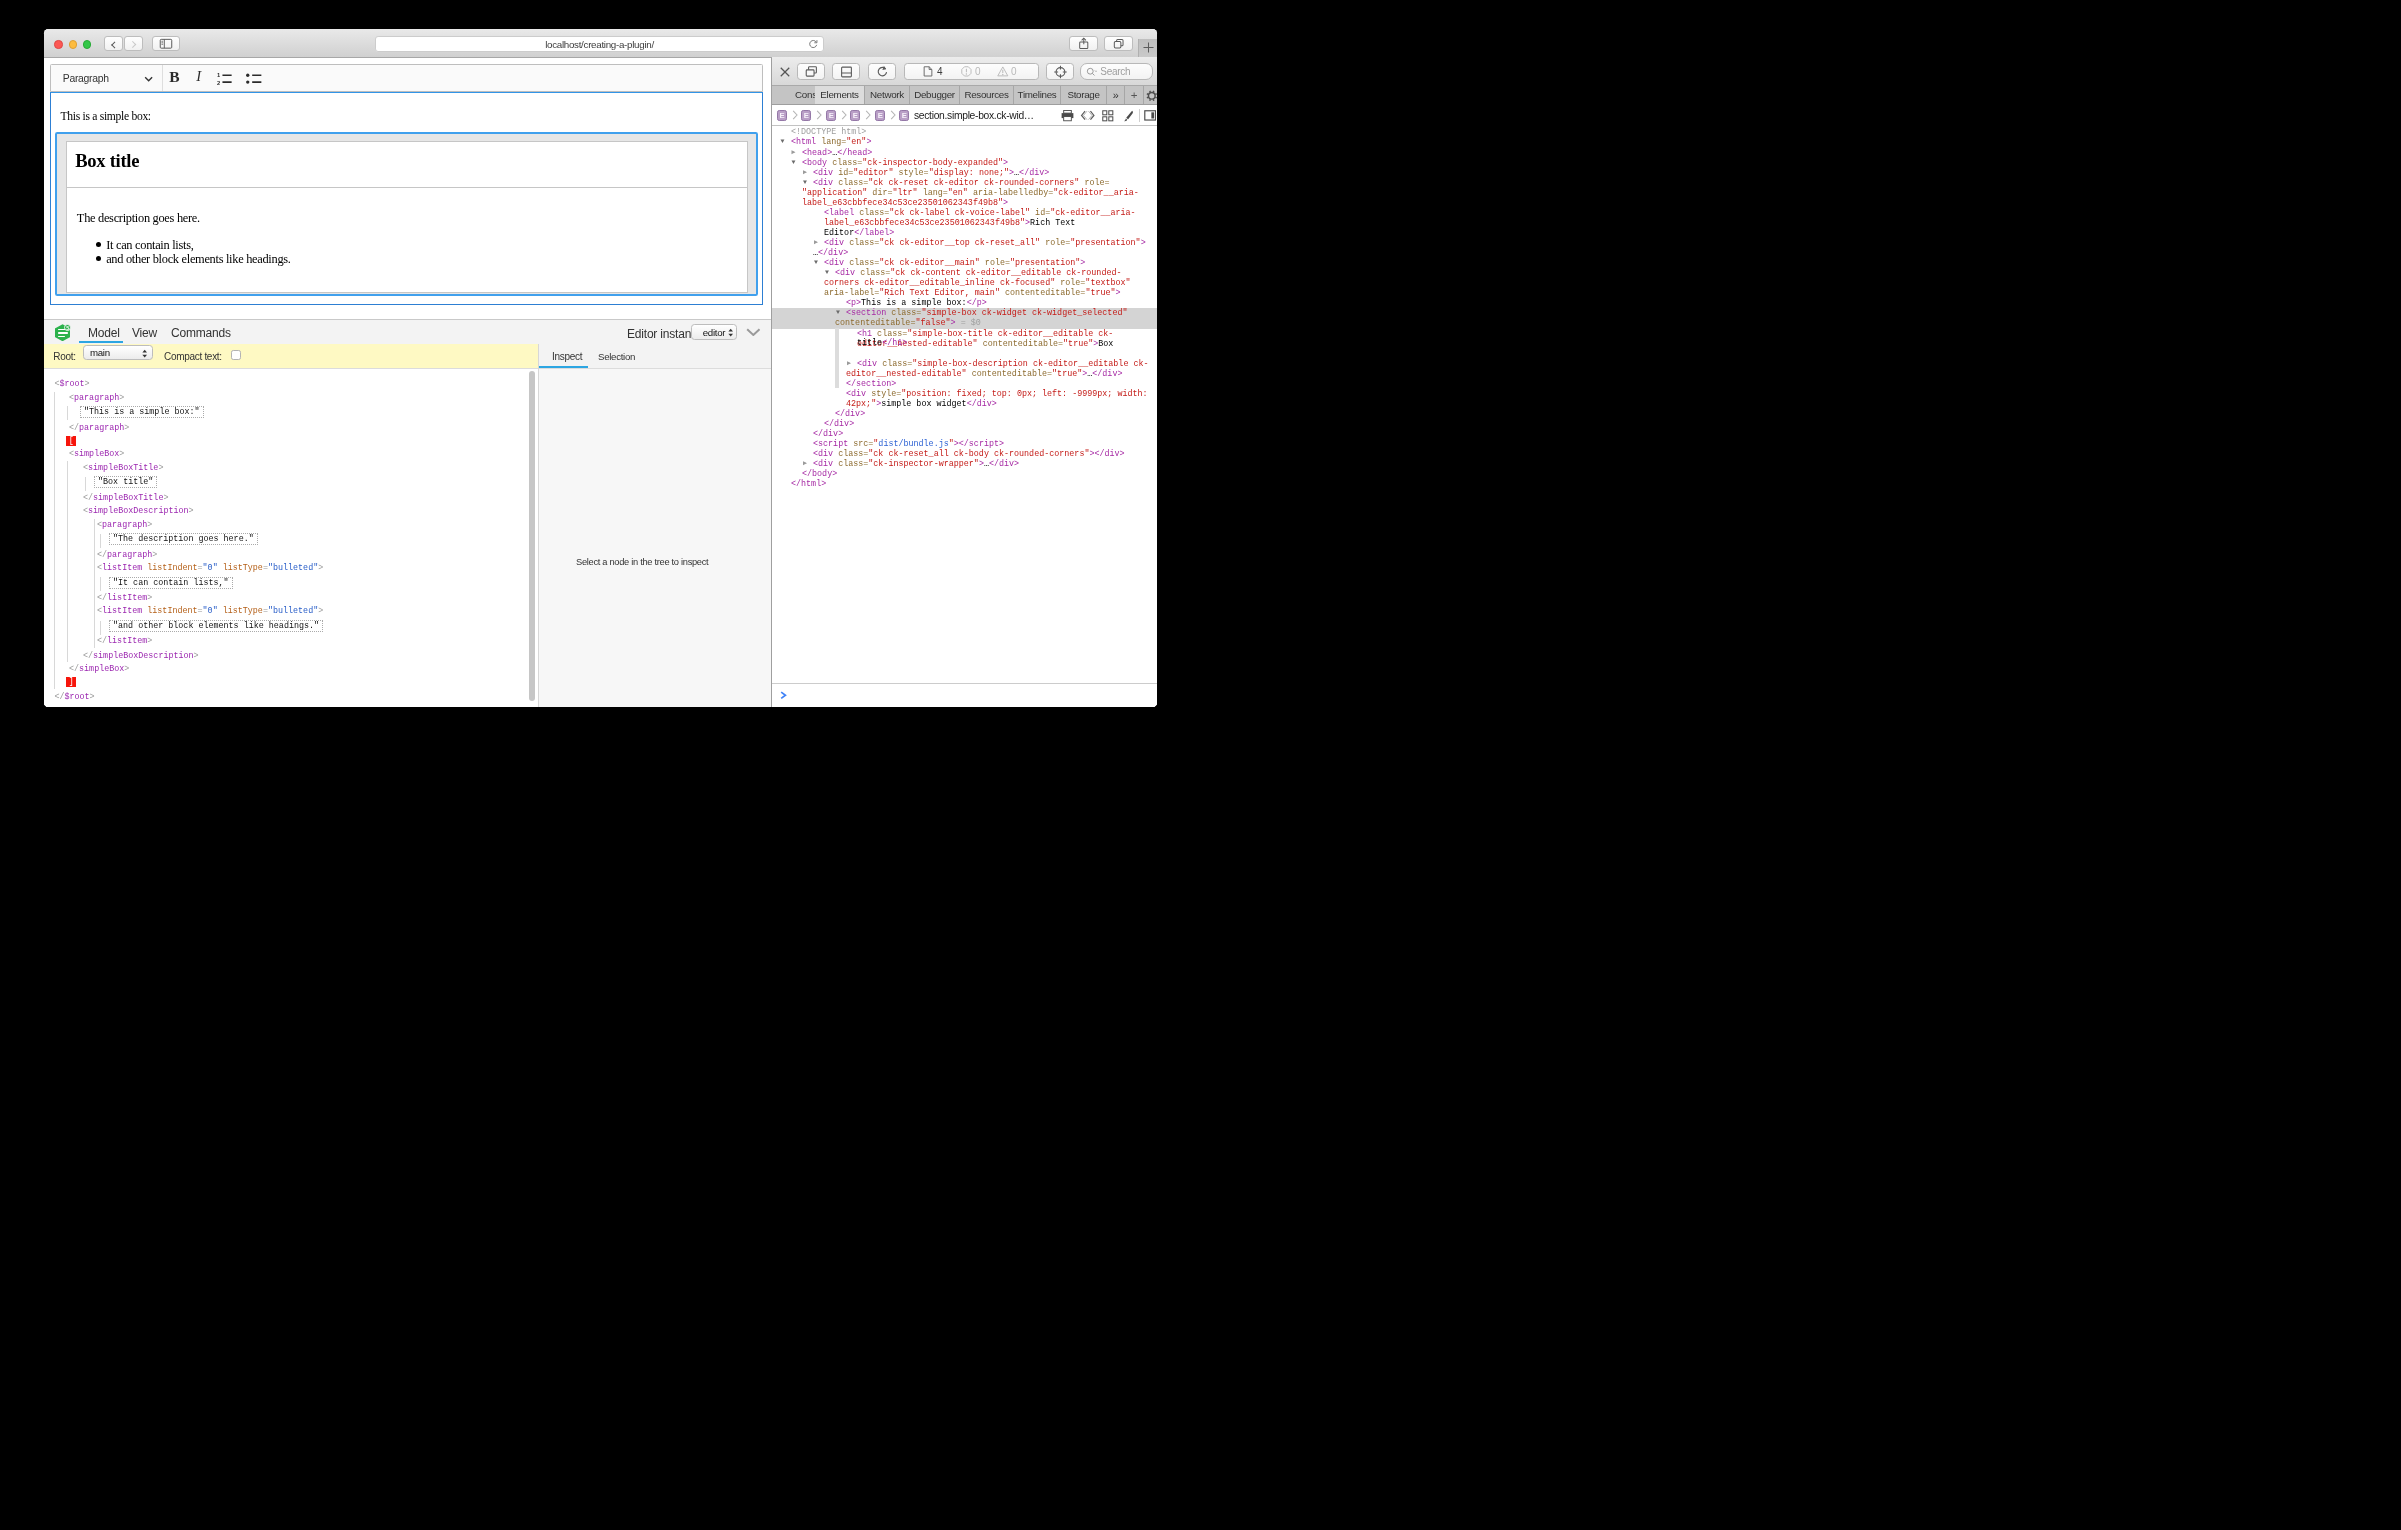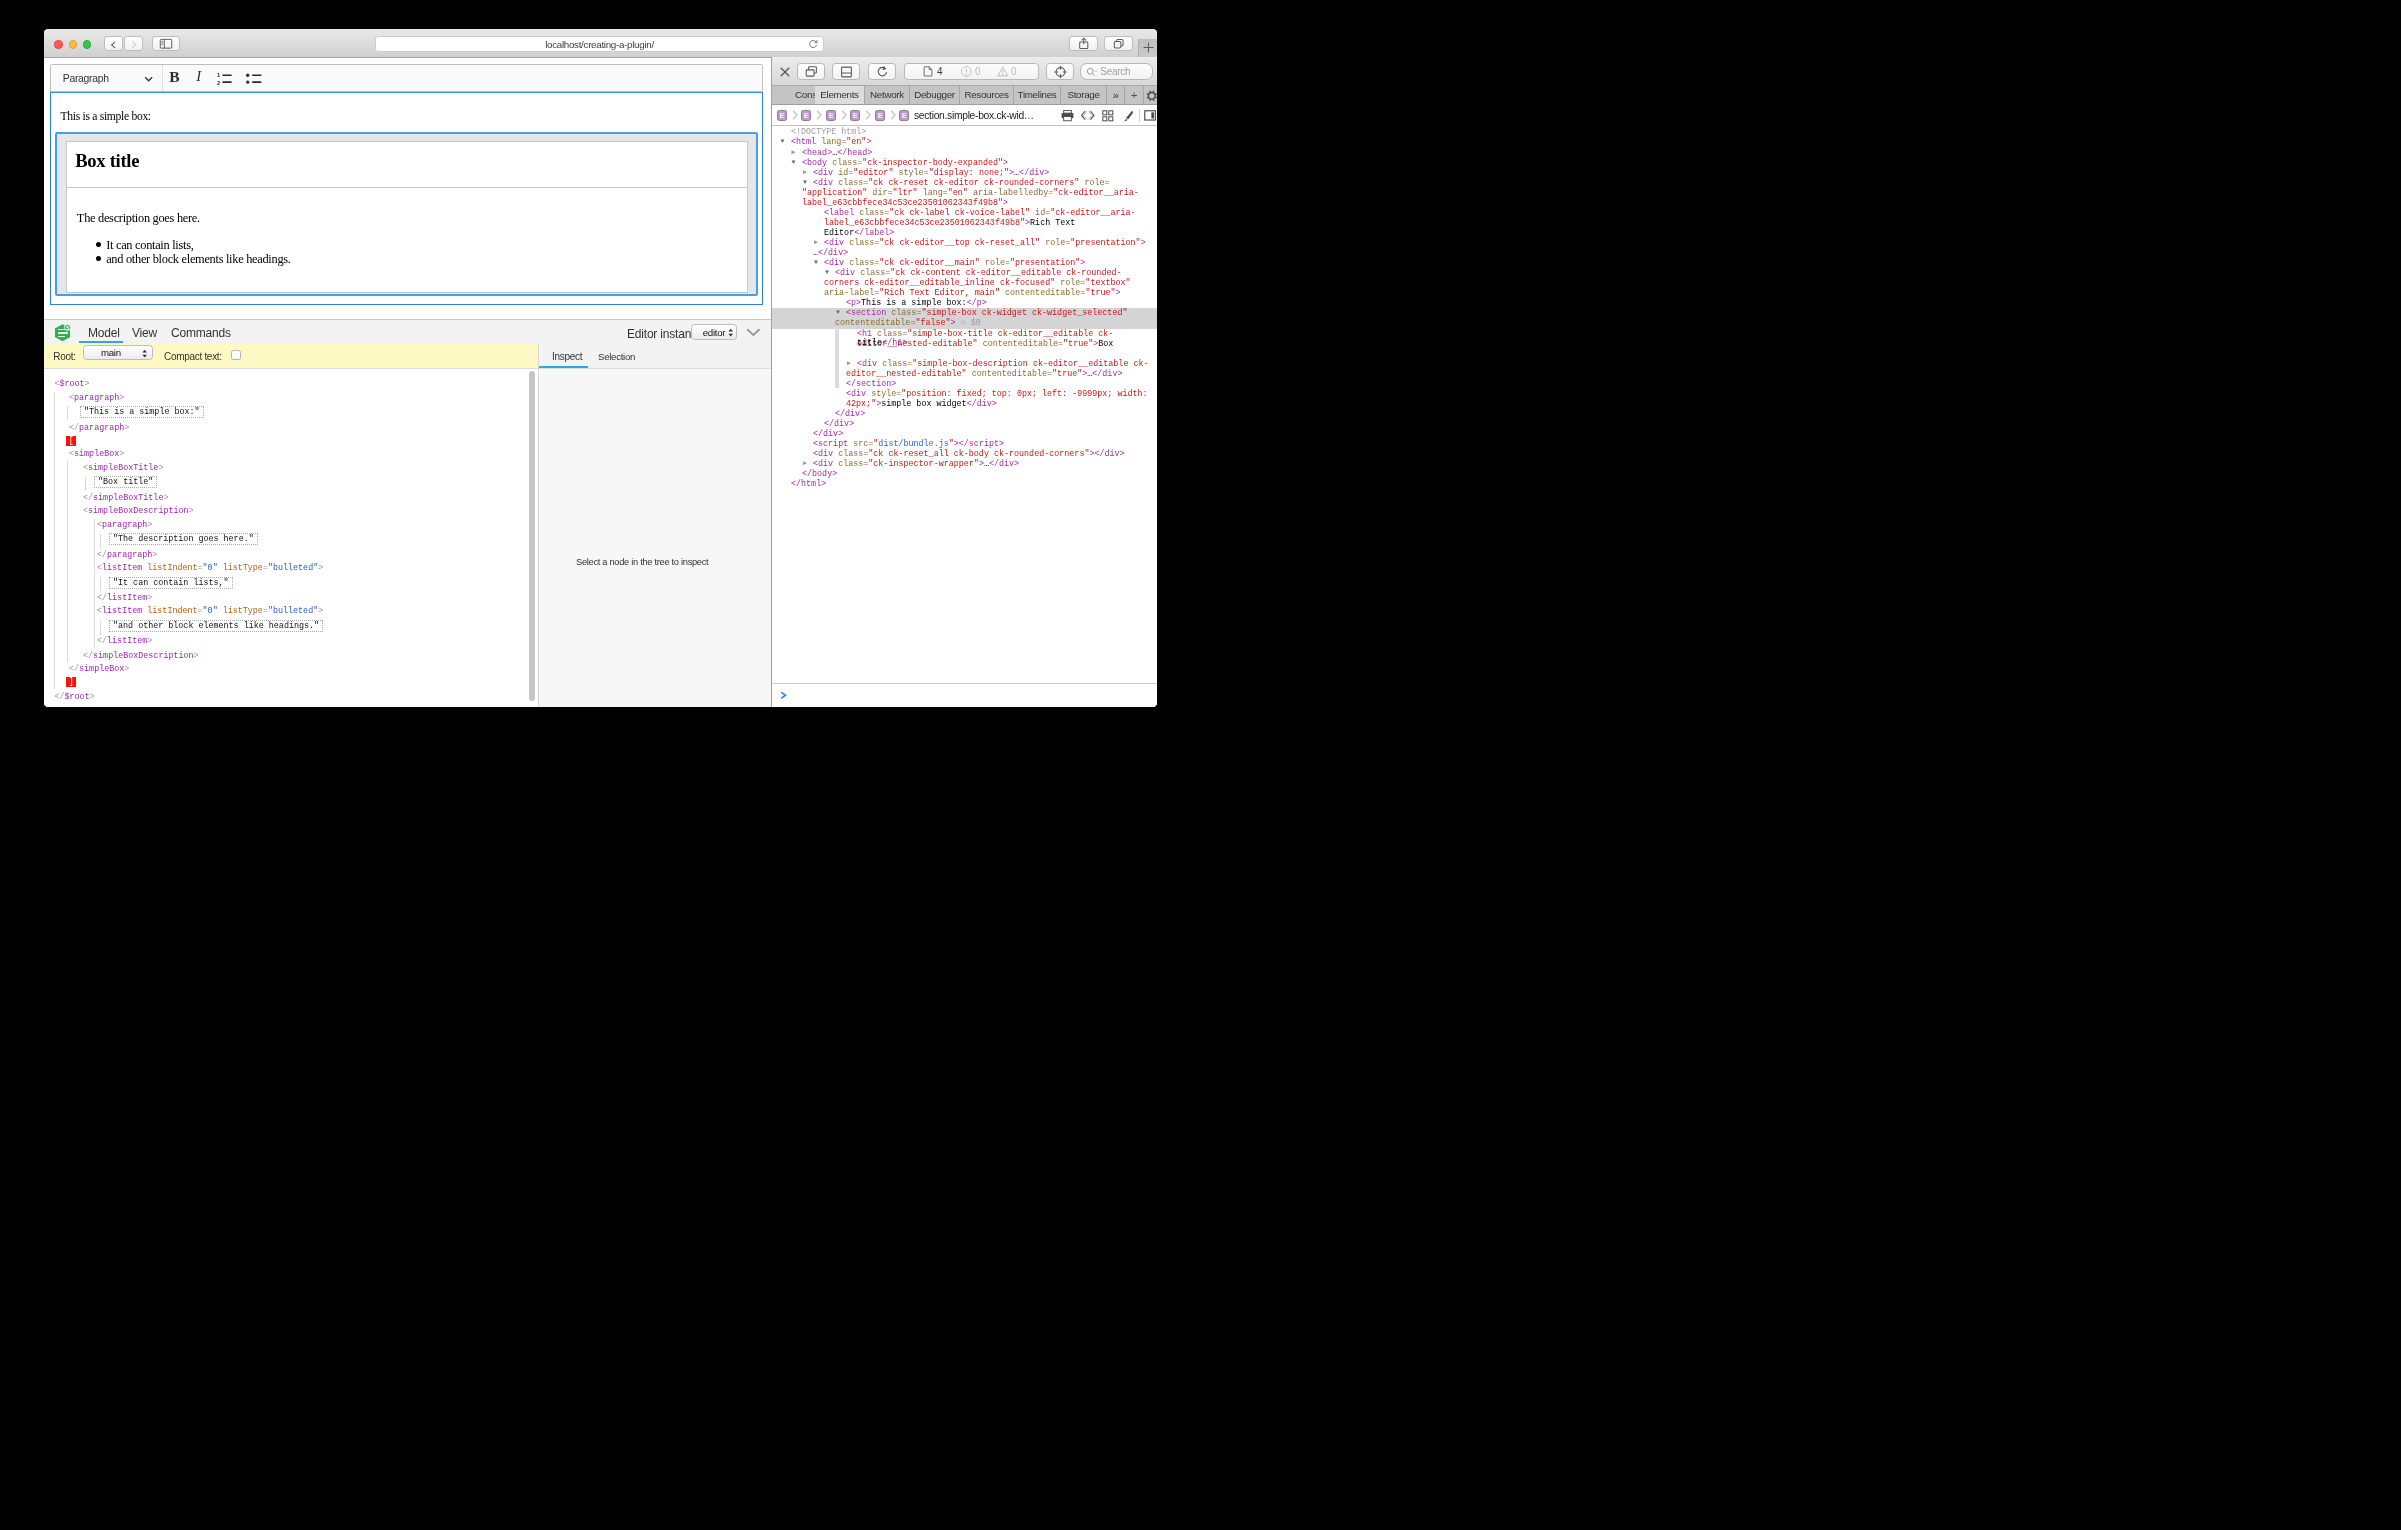--- a/index.html
+++ b/index.html
@@ -168,21 +168,21 @@
 <svg width="5.4" height="9.3" viewBox="0 0 7 12" style="position:absolute;right:3.1px;top:3.5px;">
 <path d="M0.5 4.5 L3.5 1 L6.5 4.5 Z" fill="#333"></path>
             <path d="M0.5 7.5 L3.5 11 L6.5 7.5 Z" fill="#333"></path>
           </svg></div>
         <svg width="14.7" height="8.5" viewBox="0 0 19 11" style="position:absolute;left:702px;top:7.7px;">
 <path d="M1.5 1.5 L9.5 9 L17.5 1.5" fill="none" stroke="#9a9a9a" stroke-width="2.6"></path>
         </svg>
         <div style="position:absolute;left:0;top:23.6px;width:100%;height:0.8px;background:#dcdcdc;"></div>
         <div class="iopts">
           <span style="position:absolute;left:9.3px;top:7px;font-size:10px;color:#333;">Root:</span>
-          <div class="sel" style="position:absolute;left:39px;top:1px;width:70px;height:15px;line-height:14px;padding-left:17px;">main
+          <div class="sel" style="position:absolute;left:39px;top:1px;width:70px;height:15px;line-height:14px;padding-left:6px;">main
 <svg width="5.4" height="9.3" viewBox="0 0 7 12" style="position:absolute;right:4.6px;top:3.1px;">
 <path d="M0.5 4.5 L3.5 1 L6.5 4.5 Z" fill="#333"></path>
               <path d="M0.5 7.5 L3.5 11 L6.5 7.5 Z" fill="#333"></path>
             </svg></div>
           <span style="position:absolute;left:120px;top:7px;font-size:10px;color:#333;">Compact text:</span>
           <div style="position:absolute;left:187px;top:6.2px;width:10.4px;height:10.4px;background:#fff;border:0.8px solid #b3b3b3;border-radius:2.3px;"></div>
         </div>
         <div class="rpane">
           <span style="position:absolute;left:13px;top:6.2px;font-size:10px;color:#333;">Inspect</span>
           <span style="position:absolute;left:59px;top:6.2px;font-size:9.7px;color:#333;">Selection</span>

